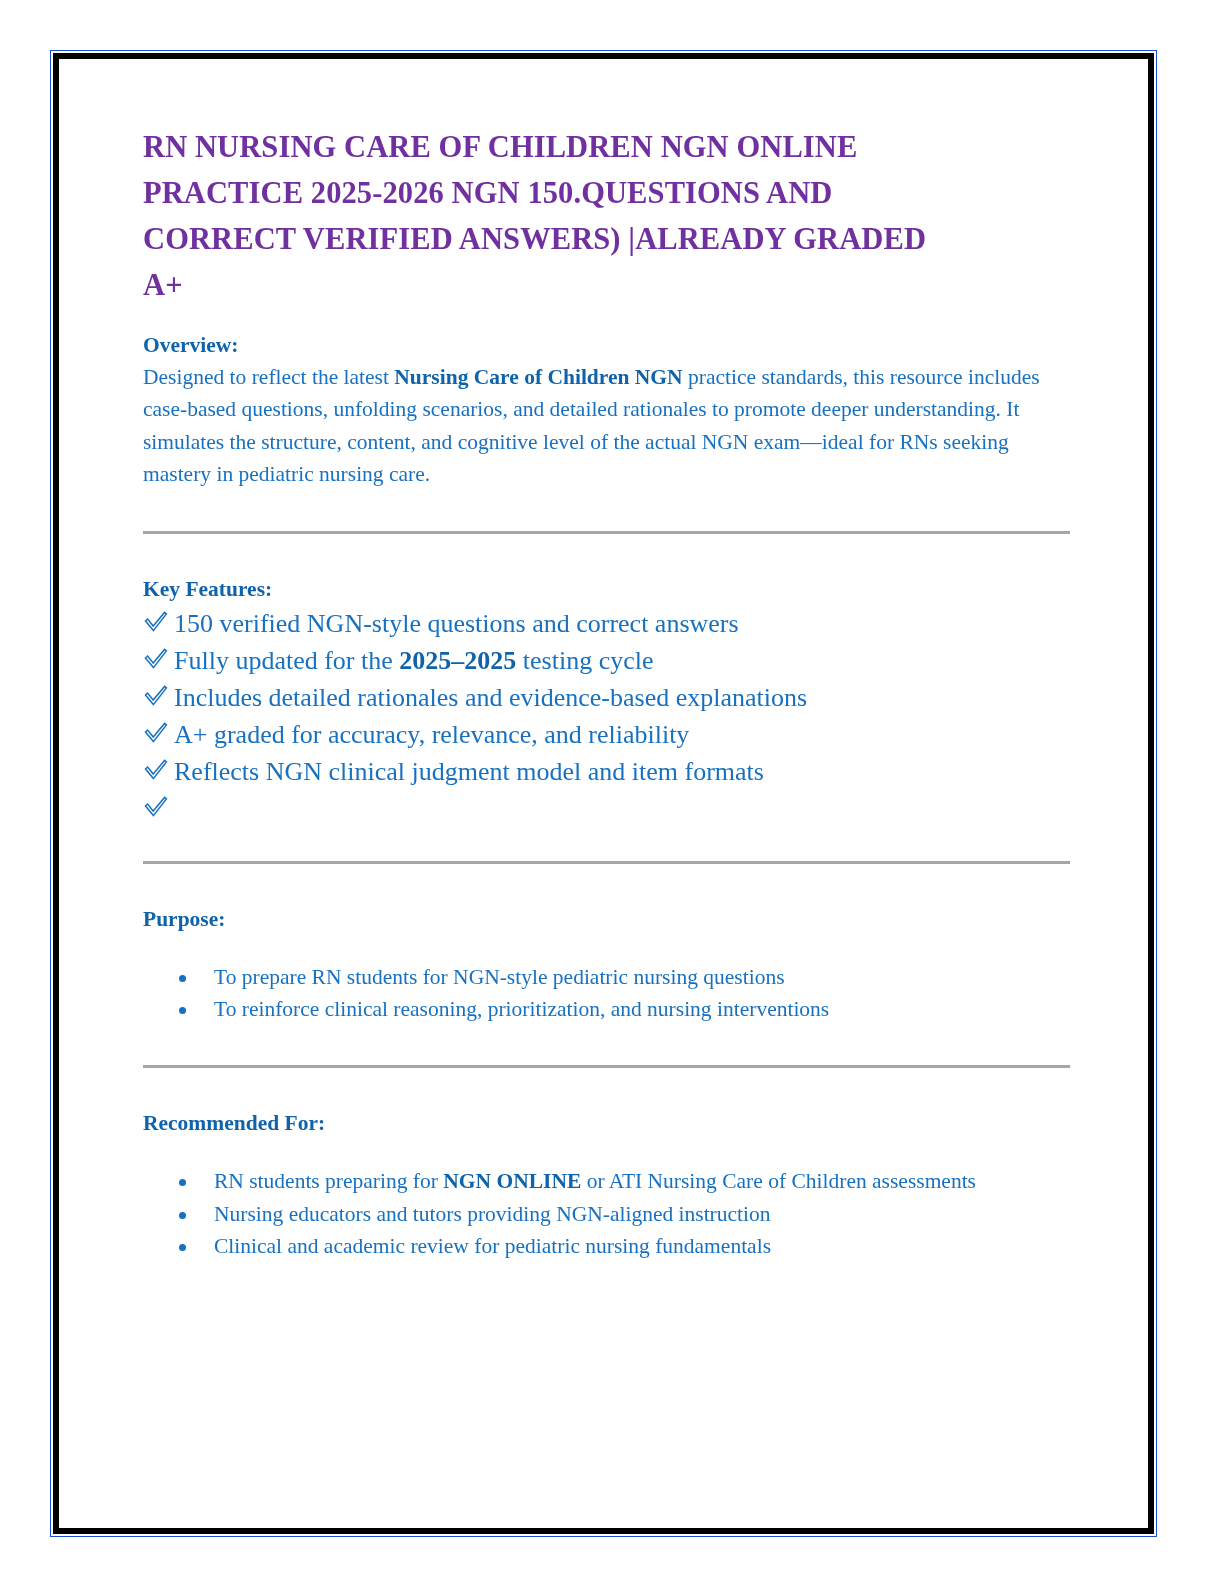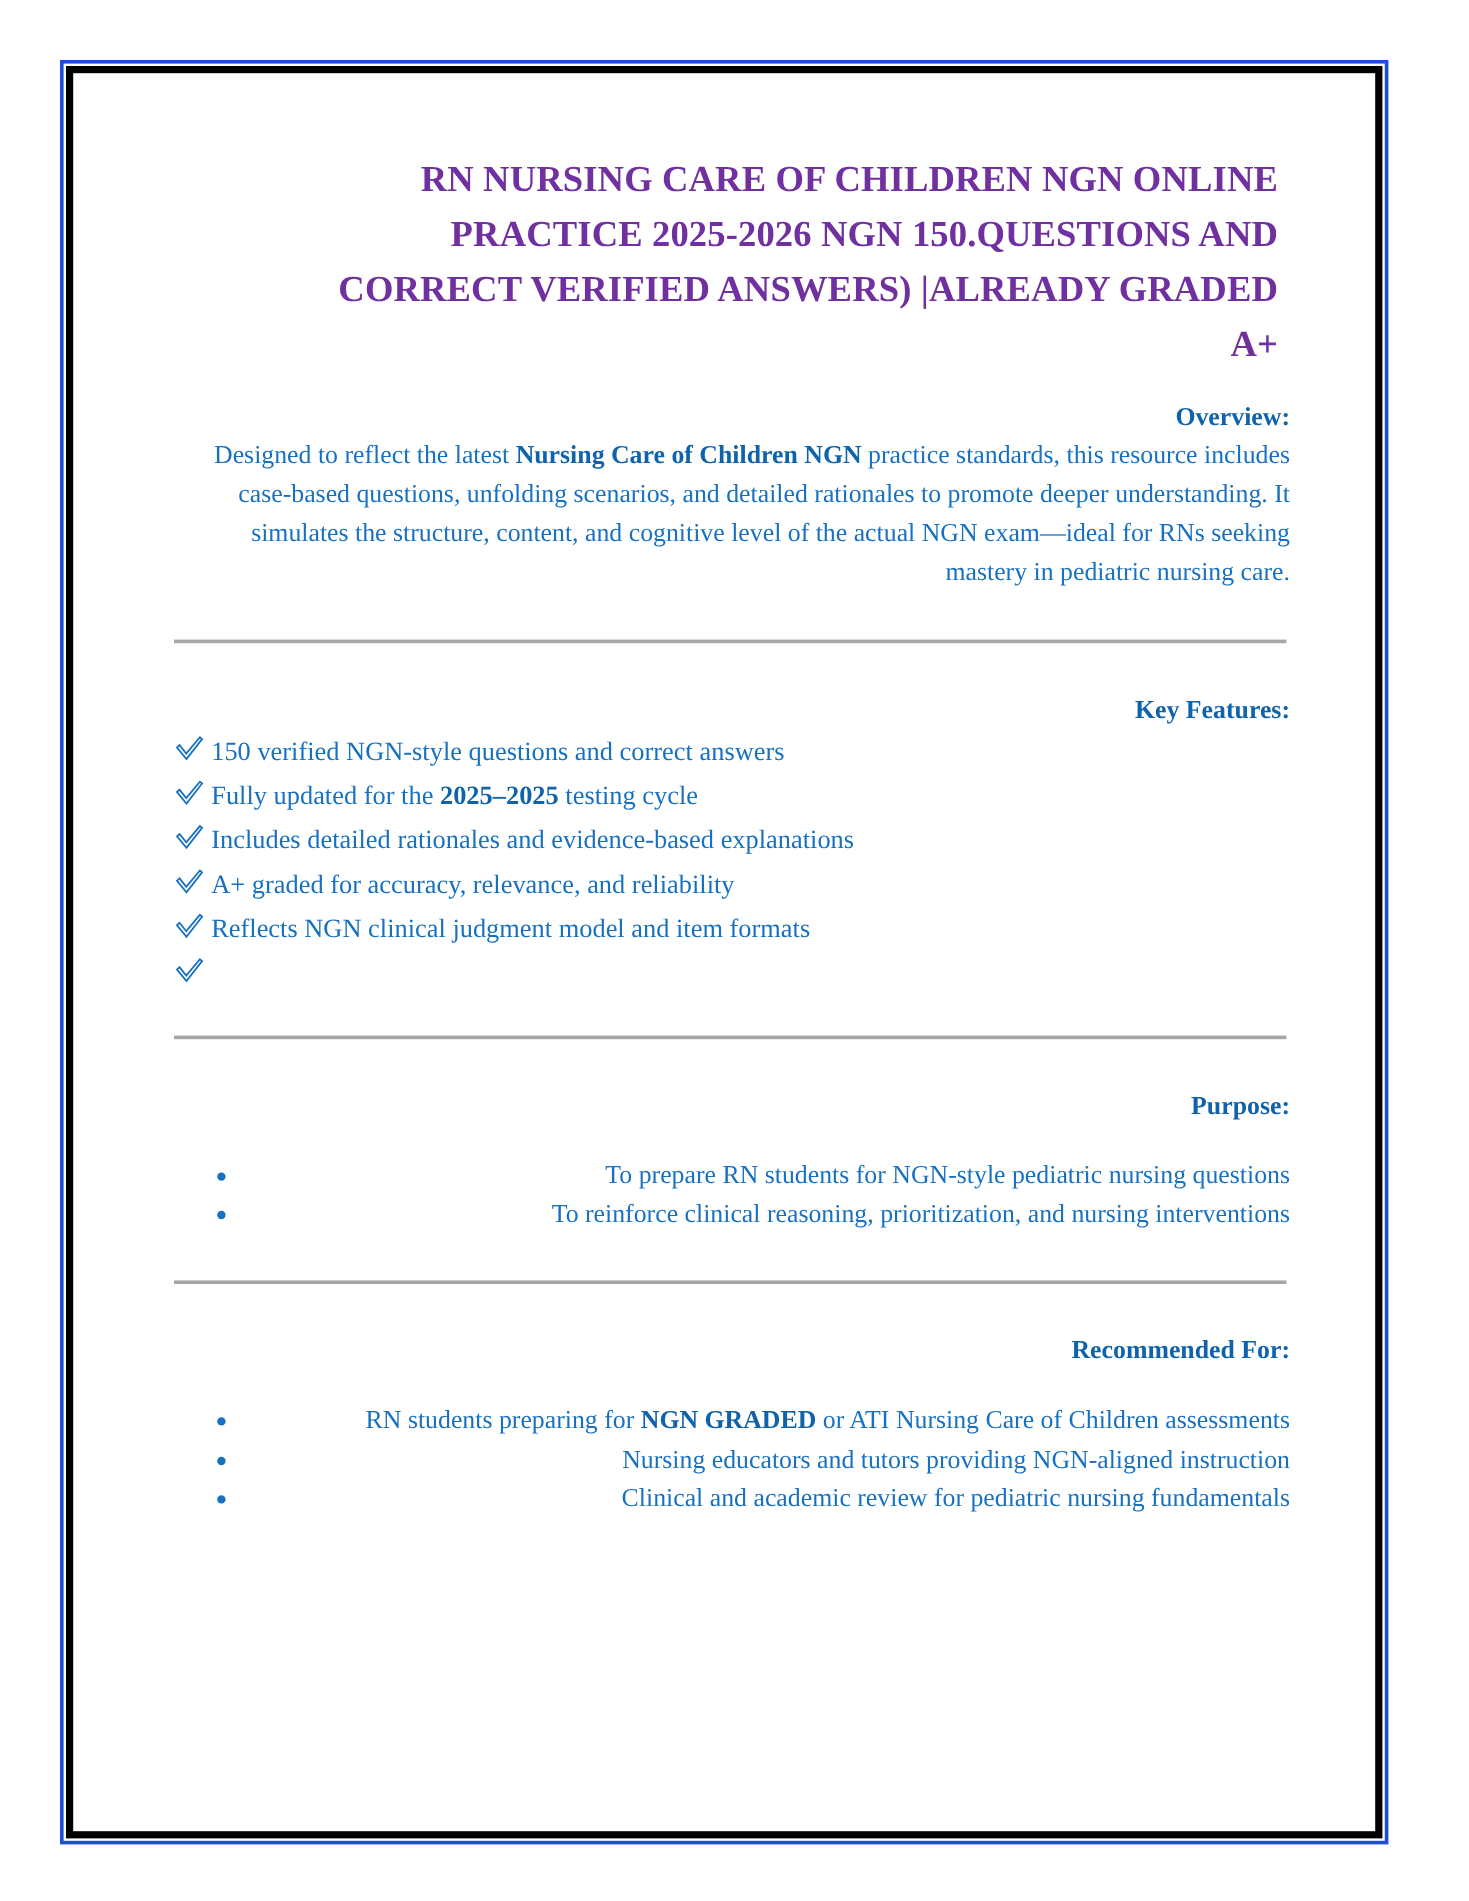--- a/index.html
+++ b/index.html
@@ -17,23 +17,22 @@
   }
 
   
   .page-frame {
     position: absolute;
     left: 50px;
     top: 50px;
     width: 1107px;
     height: 1487px;
     box-sizing: border-box;
-    border: 3px solid #1d4ed8;
+    border: 1px solid #1d4ed8;
     background: #ffffff;
-    text-align: right;
   }
   .page-frame-inner {
     position: absolute;
     left: 2px;
     top: 2px;
     right: 2px;
     bottom: 2px;
     box-sizing: border-box;
     border: 6px solid #000000;
     background: #ffffff;
@@ -89,21 +88,21 @@
   }
 
   
   .check-list {
     list-style: none;
     margin: 0;
     padding: 0;
   }
   .check-item {
     color: #1771C0;
-    font-size: 22px;
+    font-size: 26px;
     line-height: 37px;
     display: flex;
     align-items: flex-start;
     white-space: nowrap;
   }
   .check-icon {
     flex: 0 0 auto;
     width: 26px;
     height: 26px;
     margin-top: 5px;
@@ -232,21 +231,21 @@
       </div>
 
       <div class="spacer-lg"></div>
       <hr class="divider">
       <div class="spacer-lg"></div>
 
       <div>
         <h2 class="section-heading">Recommended For:</h2>
         <div class="spacer-md"></div>
         <ul class="bullet-list">
-          <li class="bullet-item"><span>RN students preparing for </span><b>NGN GRADED</b><span> or ATI Nursing Care of Children assessments</span></li>
+          <li class="bullet-item"><span>RN students preparing for </span><b>NGN ONLINE</b><span> or ATI Nursing Care of Children assessments</span></li>
           <li class="bullet-item"><span>Nursing educators and tutors providing NGN-aligned instruction</span><b></b><span></span></li>
           <li class="bullet-item"><span>Clinical and academic review for pediatric nursing fundamentals</span><b></b><span></span></li>
         </ul>
       </div>
 
     </div>
   </div>
 </div>
 
 </body></html>

